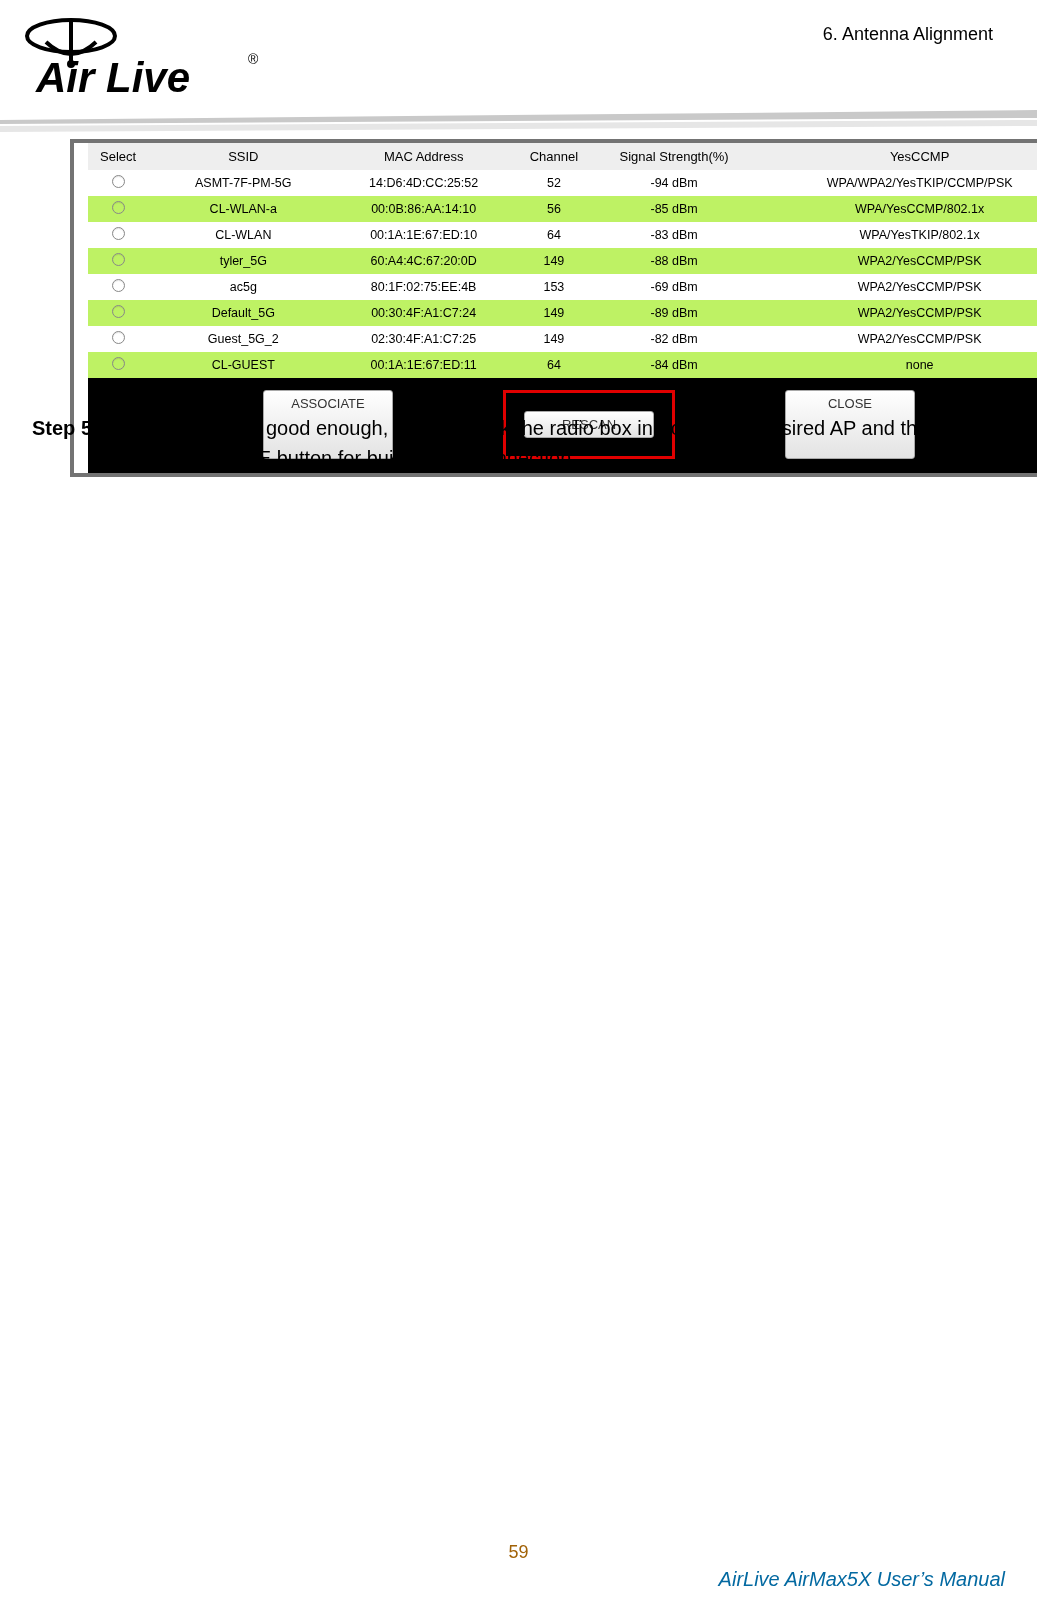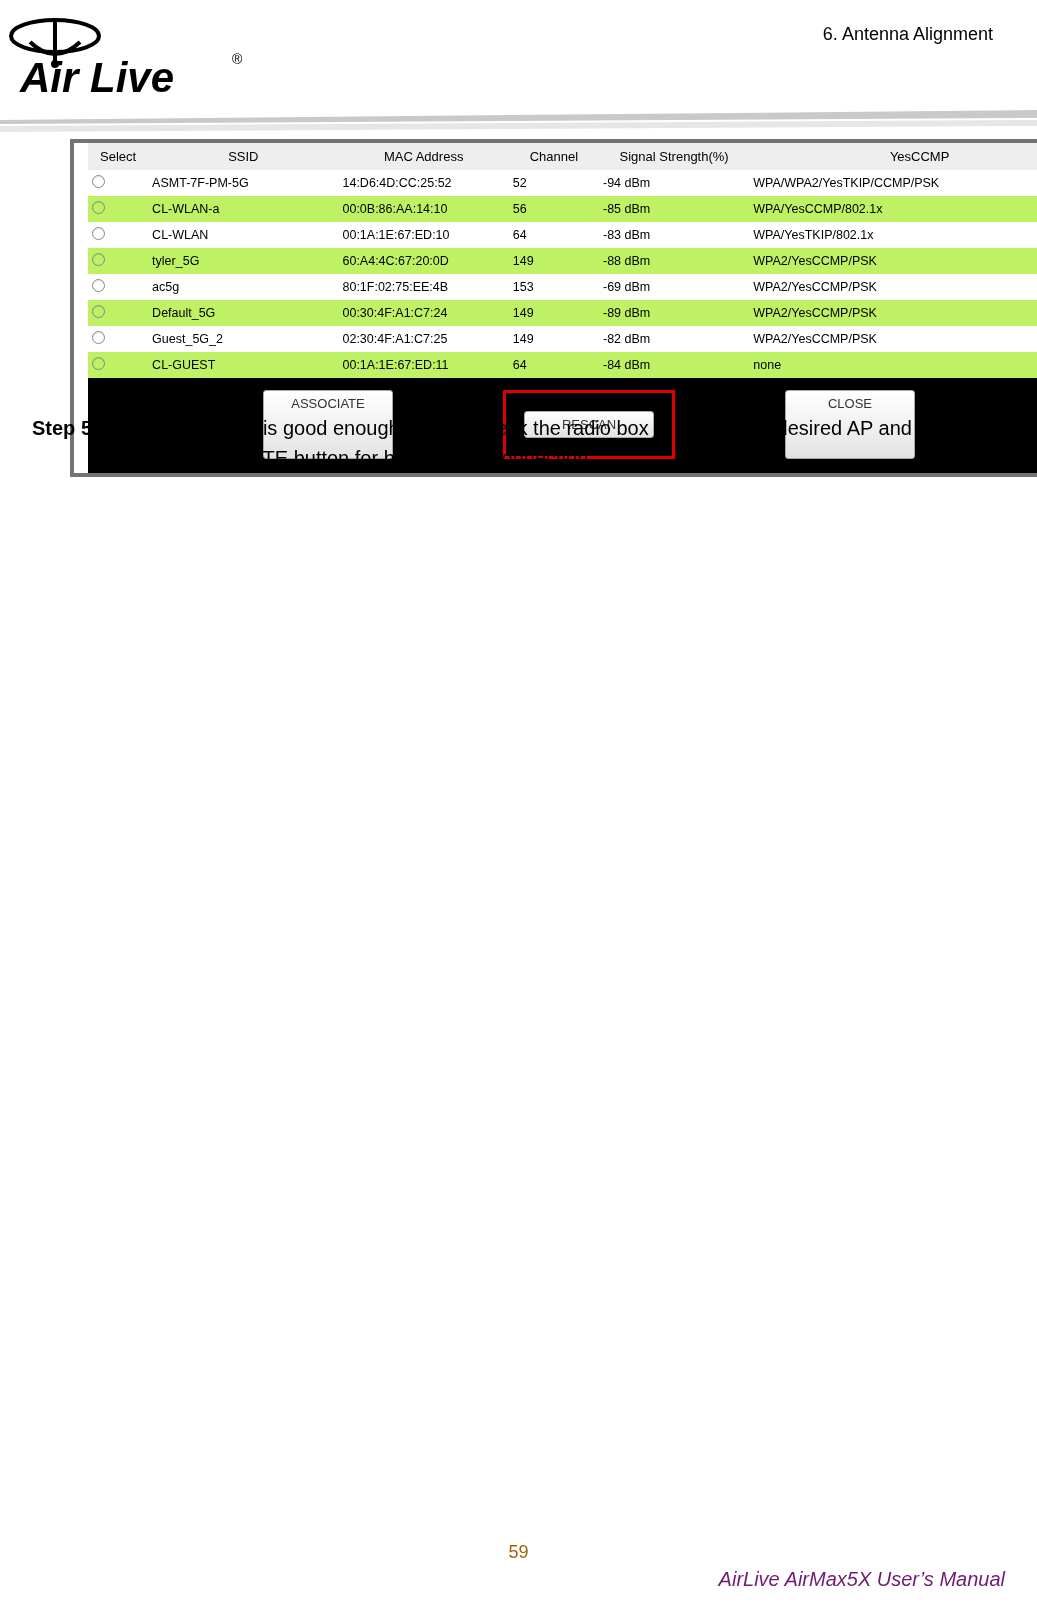--- a/index.html
+++ b/index.html
@@ -16,21 +16,21 @@
       position: absolute;
       top: 24px;
       right: 44px;
       font-size: 18px;
       color: #000;
     }
 
     .logo-wrap {
       position: absolute;
       top: 6px;
-      left: 0;
+      left: 16px;
       width: 290px;
       height: 95px;
     }
     .logo-wrap svg { width: 100%; height: 100%; }
 
     .header-rule {
       position: absolute;
       top: 110px;
       left: 0;
       width: 1037px;
@@ -55,21 +55,21 @@
       color: #000;
     }
     table.scan thead tr { background: #eeeeee; }
     table.scan th {
       font-weight: 400;
       padding: 6px 4px;
       text-align: center;
     }
     table.scan td {
       padding: 5px 4px;
-      text-align: left;
+      text-align: center;
       font-size: 12.5px;
     }
     table.scan tbody tr.even { background: #bef264; }
     .col-select  { width: 6%; }
     .col-ssid    { width: 19%; }
     .col-mac     { width: 17%; }
     .col-channel { width: 9%; }
     .col-signal  { width: 15%; }
     .col-sec     { width: 34%; }
 
@@ -105,42 +105,42 @@
       border: 3px solid #e00000;
     }
     .highlight-red .btn { margin: 16px; }
 
     .step-block {
       position: absolute;
       top: 413px;
       left: 32px;
       right: 32px;
       display: flex;
-      gap: 23px;
+      gap: 6px;
       font-size: 20px;
       color: #000;
       line-height: 1.5;
     }
     .step-label { font-weight: 700; white-space: nowrap; }
 
     .page-number {
       position: absolute;
       bottom: 56px;
       left: 0; right: 0;
       text-align: center;
       font-size: 18px;
       color: #a16207;
     }
     .footer-right {
       position: absolute;
       bottom: 28px;
       right: 32px;
       font-style: italic;
       font-size: 20px;
-      color: #701a75;
+      color: #0369a1;
     }
   </style>
 </head>
 <body>
 
 <div class="page">
 
   <div class="header-right">6.  Antenna  Alignment</div>
 
   <div class="logo-wrap">

